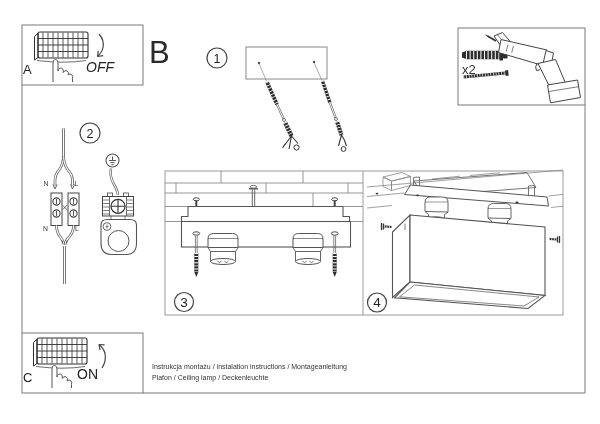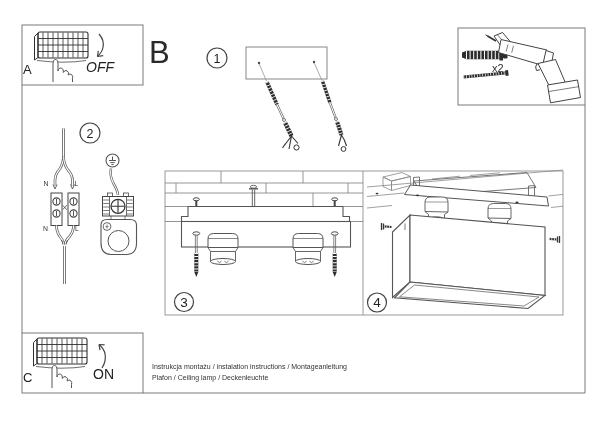--- a/index.html
+++ b/index.html
@@ -276,30 +276,30 @@
       <line x1="549" y1="238.8" x2="557" y2="239.5" stroke="#fff" stroke-width="2.2" stroke-dasharray="0.7 1.8"></line>
     </g>
     <circle cx="377" cy="302.5" r="9.5" stroke="#444" stroke-width="1.2" fill="#fff"></circle>
   </g>
 </svg>
 
   <span class="t" style="left:23px;top:63px;font-size:13px;">A</span>
   <span class="t" style="left:86px;top:60px;font-size:14px;font-style:italic;">OFF</span>
 
   <span class="t" style="left:23px;top:371px;font-size:13px;">C</span>
-  <span class="t" style="left:93px;top:367px;font-size:14px;">ON</span>
+  <span class="t" style="left:77px;top:367px;font-size:14px;">ON</span>
 
   <span class="t" style="left:149px;top:37px;font-size:31px;color:#2a2a2a;">B</span>
 
   <span class="t num" style="left:207px;top:52.5px;width:20px;font-size:12.5px;">1</span>
   <span class="t num" style="left:80px;top:127.5px;width:20px;font-size:12.5px;">2</span>
   <span class="t num" style="left:174px;top:295.5px;width:20px;font-size:13.5px;">3</span>
   <span class="t num" style="left:367px;top:296px;width:20px;font-size:13.5px;">4</span>
 
-  <span class="t small" style="left:492px;top:63px;font-size:11px;">x2</span>
+  <span class="t small" style="left:462px;top:63px;font-size:13px;">x2</span>
 
   <span class="t small num" style="left:42px;top:180.5px;width:8px;font-size:6.8px;">N</span>
   <span class="t small num" style="left:72.5px;top:180.5px;width:8px;font-size:6.8px;">L</span>
   <span class="t small num" style="left:41.5px;top:225.5px;width:8px;font-size:6.8px;">N</span>
   <span class="t small num" style="left:73px;top:225.5px;width:8px;font-size:6.8px;">L</span>
 
   <span class="t small" style="left:152px;top:362.5px;font-size:7px;">Instrukcja montażu / instalation instructions / Montageanleitung</span>
   <span class="t small" style="left:152px;top:373.5px;font-size:7px;">Plafon / Ceiling lamp / Deckenleuchte</span>
 
 </div>

